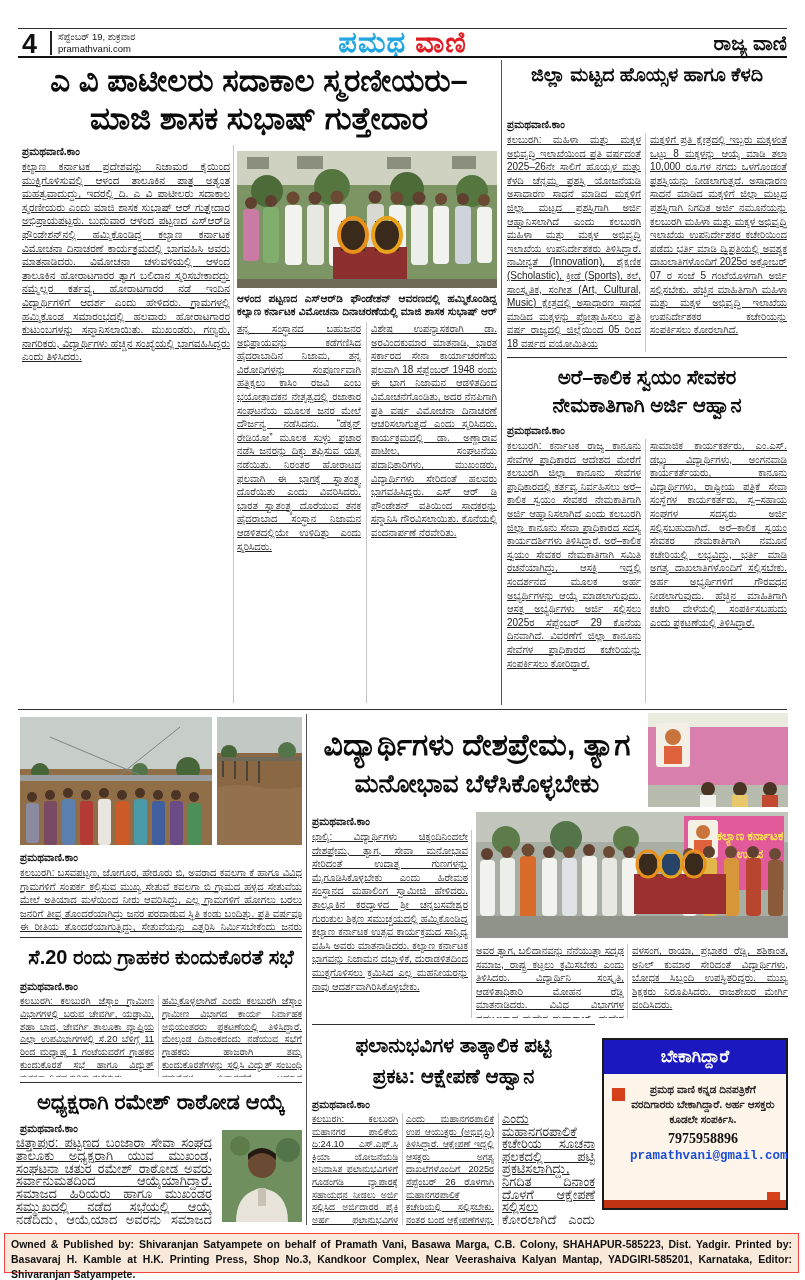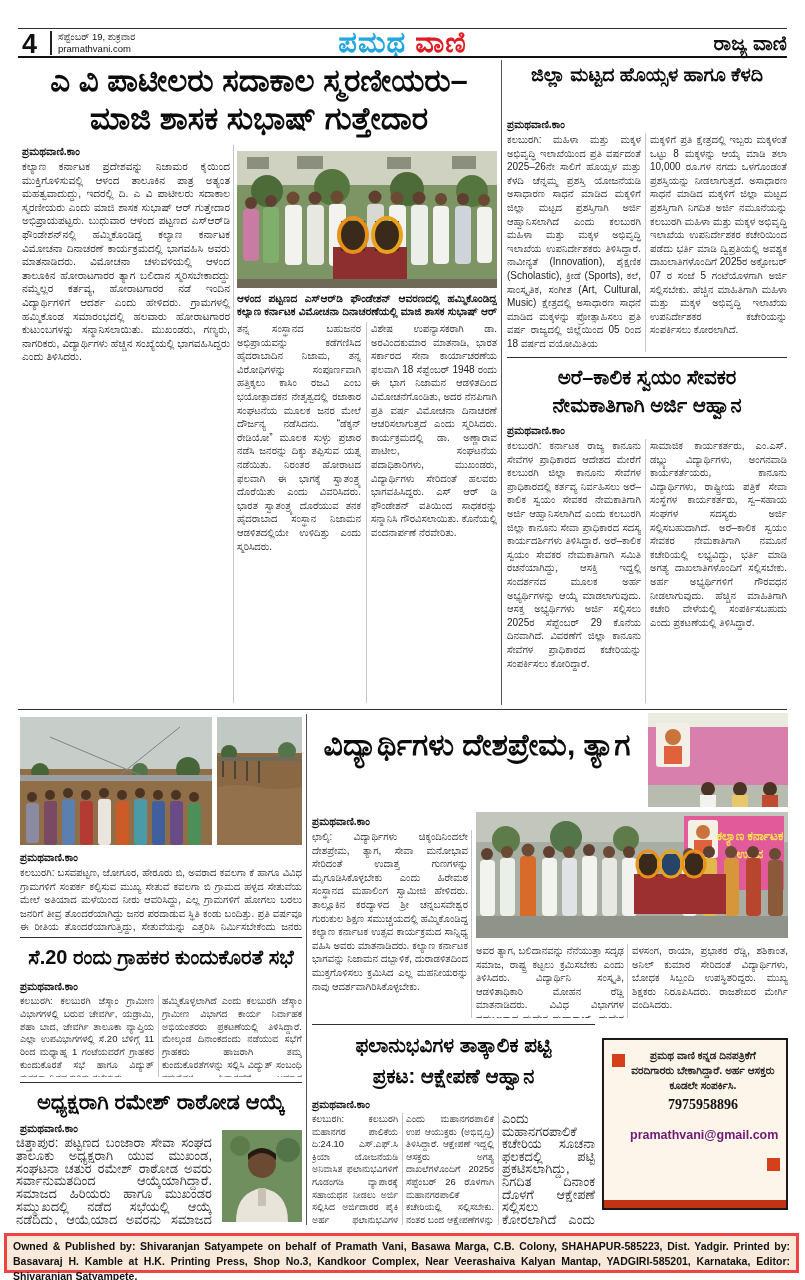--- a/index.html
+++ b/index.html
@@ -4,21 +4,21 @@
 <style>
   html,body{margin:0;padding:0;background:#e8e8e8;}
   #page{position:relative;width:805px;height:1280px;background:#ffffff;overflow:hidden;
         font-family:"Liberation Sans","DejaVu Sans",sans-serif;color:#1d1d1d;}
   .abs{position:absolute;}
   .h-rule{position:absolute;height:1px;background:#2f2f2f;}
   .h-rule.thick{height:2px;background:#111;}
   .v-rule{position:absolute;width:1px;background:#a8a8a8;}
   .v-rule.light{background:#c6c6c6;}
   .col{position:absolute;font-size:10px;line-height:13.6px;text-align:justify;
-       color:#222;overflow:hidden;word-break:break-word;}
+       color:#222;overflow:hidden;word-break:break-word;text-decoration:underline;}
   .byline{position:absolute;font-weight:bold;font-size:10.5px;color:#111;}
   .headline{position:absolute;font-weight:bold;color:#0c0c0c;text-align:center;}
   .hl-xl{font-size:31px;line-height:37px;}
   .hl-lg{font-size:24px;line-height:33px;}
   .hl-md{font-size:19px;line-height:26px;}
   .hl-sm{font-size:18.5px;line-height:26px;}
   .caption{position:absolute;font-size:10.5px;line-height:13px;font-weight:bold;
            text-align:justify;color:#111;overflow:hidden;}
   .photo{position:absolute;overflow:hidden;background:#9aa08e;}
   .photo svg{display:block;}
@@ -30,25 +30,25 @@
   
   #ad-box{position:absolute;left:602px;top:1038px;width:186px;height:172px;
           border:2px solid #1a1a1a;background:#fdf4ea;box-sizing:border-box;}
   #ad-head{height:34px;background:#1b18c0;color:#fff;font-weight:bold;font-size:17px;
            display:flex;align-items:center;justify-content:center;}
   #ad-body{position:relative;padding:8px 10px 0 26px;font-size:10.5px;line-height:15px;
            font-weight:bold;color:#222;text-align:center;}
   .ad-sq{position:absolute;width:13px;height:13px;background:#d4401a;}
   #ad-phone{font-family:"Liberation Serif","DejaVu Serif",serif;font-size:14px;font-weight:bold;
             text-align:center;margin-top:4px;color:#111;}
-  #ad-email{font-family:Liberation Sans, sans-serif;font-size:12.5px;font-weight:bold;
-            text-align:center;margin-top:16px;color:#701a75;}
+  #ad-email{font-family:Liberation Mono, monospace;font-size:12.5px;font-weight:bold;
+            text-align:center;margin-top:3px;color:#1d4ed8;}
   #ad-bar{position:absolute;left:0;right:0;bottom:0;height:8px;background:#c23314;}
   
-  #footer{position:absolute;left:4px;top:1233px;width:795px;height:40px;border:3px solid #ef4444;
+  #footer{position:absolute;left:4px;top:1233px;width:795px;height:40px;border:1px solid #ef4444;
           background:#f8e9da;box-sizing:border-box;padding:3px 6px;
           font-size:10.5px;line-height:15px;font-weight:bold;color:#111;text-align:justify;}
 </style>
 </head>
 <body>
 
 <div id="page">
 
   <div class="h-rule" style="left:18px;top:28px;width:769px;"></div>
   <div class="abs pageno" style="left:22px;top:29px;">4</div>
@@ -186,20 +186,21 @@
         <line x1="30" y1="44" x2="30" y2="64"></line>
           <line x1="42" y1="44" x2="42" y2="66"></line>
       </g>
       <path d="M0 70 Q20 66 40 70 T85 70 V128 H0 Z" fill="#93714c"></path>
     </svg>
   </div>
   <div class="byline" style="left:20px;top:851px;">ಪ್ರಮಥವಾಣಿ.ಕಾಂ</div>
   <div class="col" style="left:20px;top:866px;width:282px;height:68px;">ಕಲಬುರಗಿ: ಬಸವಪಟ್ಟಣ, ಜೋಗೂರ, ಹೇರೂರು ಬಿ, ಅವರಾದ ಕವಲಗಾ ಕೆ ಹಾಗೂ ವಿವಿಧ ಗ್ರಾಮಗಳಿಗೆ ಸಂಪರ್ಕ ಕಲ್ಪಿಸುವ ಮುಖ್ಯ ಸೇತುವೆ ಕವಲಗಾ ಬಿ ಗ್ರಾಮದ ಹಳ್ಳದ ಸೇತುವೆಯ ಮೇಲೆ ಅತಿಯಾದ ಮಳೆಯಿಂದ ನೀರು ಆವರಿಸಿದ್ದು, ಎಲ್ಲ ಗ್ರಾಮಗಳಿಗೆ ಹೋಗಲು ಬರಲು ಜನರಿಗೆ ತೀವ್ರ ತೊಂದರೆಯಾಗಿದ್ದು ಜನರ ಪರದಾಡುವ ಸ್ಥಿತಿ ಕಂಡು ಬಂದಿತ್ತು. ಪ್ರತಿ ವರ್ಷವೂ ಈ ರೀತಿಯ ತೊಂದರೆಯಾಗುತ್ತಿದ್ದು, ಸೇತುವೆಯನ್ನು ಎತ್ತರಿಸಿ ನಿರ್ಮಿಸಬೇಕೆಂದು ಜನರು ಅಳಲು ತೋಡಿಕೊಂಡರು. ಸಂಬಂಧಿಸಿದ ಅಧಿಕಾರಿಗಳು ಈ ಕಡೆ ಗಮನ ಹರಿಸಲು ಗ್ರಾಮಸ್ಥರು ವಿನಂತಿ.</div>
 
   <div class="headline hl-lg" style="left:312px;top:727px;width:330px;font-size:30px;line-height:36px;">ವಿದ್ಯಾರ್ಥಿಗಳು ದೇಶಪ್ರೇಮ, ತ್ಯಾಗ</div>
+  <div class="headline hl-lg" style="left:312px;top:765px;width:330px;font-size:25px;line-height:36px;">ಮನೋಭಾವ ಬೆಳೆಸಿಕೊಳ್ಳಬೇಕು</div>
 
   <div class="photo" style="left:648px;top:713px;width:140px;height:94px;">
     <svg width="140" height="94" viewBox="0 0 140 94" xmlns="http://www.w3.org/2000/svg">
       <rect width="140" height="94" fill="#d97fae"></rect>
       <rect width="140" height="14" fill="#e9ecdf"></rect>
       <rect x="8" y="10" width="34" height="44" rx="3" fill="#f3efe6"></rect>
       <circle cx="25" cy="24" r="8" fill="#c8743c"></circle>
       <rect x="16" y="33" width="18" height="18" fill="#e0623c"></rect>
       <rect y="72" width="140" height="22" fill="#b7bcae"></rect>
       <circle cx="60" cy="76" r="7" fill="#4c3425"></circle>
@@ -297,20 +298,21 @@
   <div class="headline hl-sm" style="left:312px;top:1031px;width:283px;font-size:20px;line-height:29px;">ಫಲಾನುಭವಿಗಳ ತಾತ್ಕಾಲಿಕ ಪಟ್ಟಿ</div>
   <div class="headline hl-sm" style="left:312px;top:1062px;width:283px;font-size:20px;line-height:29px;">ಪ್ರಕಟ: ಆಕ್ಷೇಪಣೆ ಆಹ್ವಾನ</div>
   <div class="byline" style="left:312px;top:1098px;">ಪ್ರಮಥವಾಣಿ.ಕಾಂ</div>
   <div class="col" style="left:312px;top:1113px;width:86px;height:112px;font-size:9.3px;line-height:12.6px;">ಕಲಬುರಗಿ: ಕಲಬುರಗಿ ಮಹಾನಗರ ಪಾಲಿಕೆಯ ದಿ:24.10 ಎಸ್.ಎಫ್.ಸಿ ಕ್ರಿಯಾ ಯೋಜನೆಯಡಿ ಅನಿವಾಸಿತ ಫಲಾನುಭವಿಗಳಿಗೆ ಗೂಡಂಗಡಿ ವ್ಯಾಪಾರಕ್ಕೆ ಸಹಾಯಧನ ನೀಡಲು ಅರ್ಜಿ ಸಲ್ಲಿಸಿದ ಅರ್ಜಿದಾರರ ಪೈಕಿ ಅರ್ಹ ಫಲಾನುಭವಿಗಳ ತಾತ್ಕಾಲಿಕ ಆಯ್ಕೆ ಪಟ್ಟಿ ಪ್ರಕಟಿಸಲಾಗಿದೆ</div>
   <div class="col" style="left:406px;top:1113px;width:88px;height:112px;font-size:9.3px;line-height:12.6px;">ಎಂದು ಮಹಾನಗರಪಾಲಿಕೆ ಉಪ ಆಯುಕ್ತರು (ಅಭಿವೃದ್ಧಿ) ತಿಳಿಸಿದ್ದಾರೆ. ಆಕ್ಷೇಪಣೆ ಇದ್ದಲ್ಲಿ ಆಸಕ್ತರು ಅಗತ್ಯ ದಾಖಲೆಗಳೊಂದಿಗೆ 2025ರ ಸೆಪ್ಟೆಂಬರ್ 26 ರೊಳಗಾಗಿ ಮಹಾನಗರಪಾಲಿಕೆ ಕಚೇರಿಯಲ್ಲಿ ಸಲ್ಲಿಸಬೇಕು. ನಂತರ ಬಂದ ಆಕ್ಷೇಪಣೆಗಳನ್ನು ಪರಿಗಣಿಸುವುದಿಲ್ಲ</div>
   <div class="col" style="left:502px;top:1113px;width:93px;height:112px;font-size:13px;line-height:12.6px;">ಎಂದು ಮಹಾನಗರಪಾಲಿಕೆ ಕಚೇರಿಯ ಸೂಚನಾ ಫಲಕದಲ್ಲಿ ಪಟ್ಟಿ ಪ್ರಕಟಿಸಲಾಗಿದ್ದು, ನಿಗದಿತ ದಿನಾಂಕ ದೊಳಗೆ ಆಕ್ಷೇಪಣೆ ಸಲ್ಲಿಸಲು ಕೋರಲಾಗಿದೆ ಎಂದು ಪ್ರಕಟಣೆಯಲ್ಲಿ ತಿಳಿಸಿದ್ದಾರೆ. ಎಲ್ಲಾ ಅರ್ಜಿದಾರರು ಈ ಅವಕಾಶ ಬಳಸಿಕೊಳ್ಳಬಹುದು.</div>
   <div class="v-rule light" style="left:402px;top:1113px;height:112px;"></div>
   <div class="v-rule light" style="left:498px;top:1113px;height:112px;"></div>
 
   <div id="ad-box">
+    <div id="ad-head">ಬೇಕಾಗಿದ್ದಾರೆ</div>
     <div id="ad-body">
       <span class="ad-sq" style="left:8px;top:14px;"></span>
       <span>ಪ್ರಮಥ ವಾಣಿ ಕನ್ನಡ ದಿನಪತ್ರಿಕೆಗೆ ವರದಿಗಾರರು ಬೇಕಾಗಿದ್ದಾರೆ. ಅರ್ಹ ಆಸಕ್ತರು ಕೂಡಲೇ ಸಂಪರ್ಕಿಸಿ.</span>
       <div id="ad-phone">7975958896</div>
       <div id="ad-email">pramathvani@gmail.com</div>
       <span class="ad-sq" style="right:6px;top:118px;left:auto;"></span>
     </div>
     <div id="ad-bar"></div>
   </div>
 

